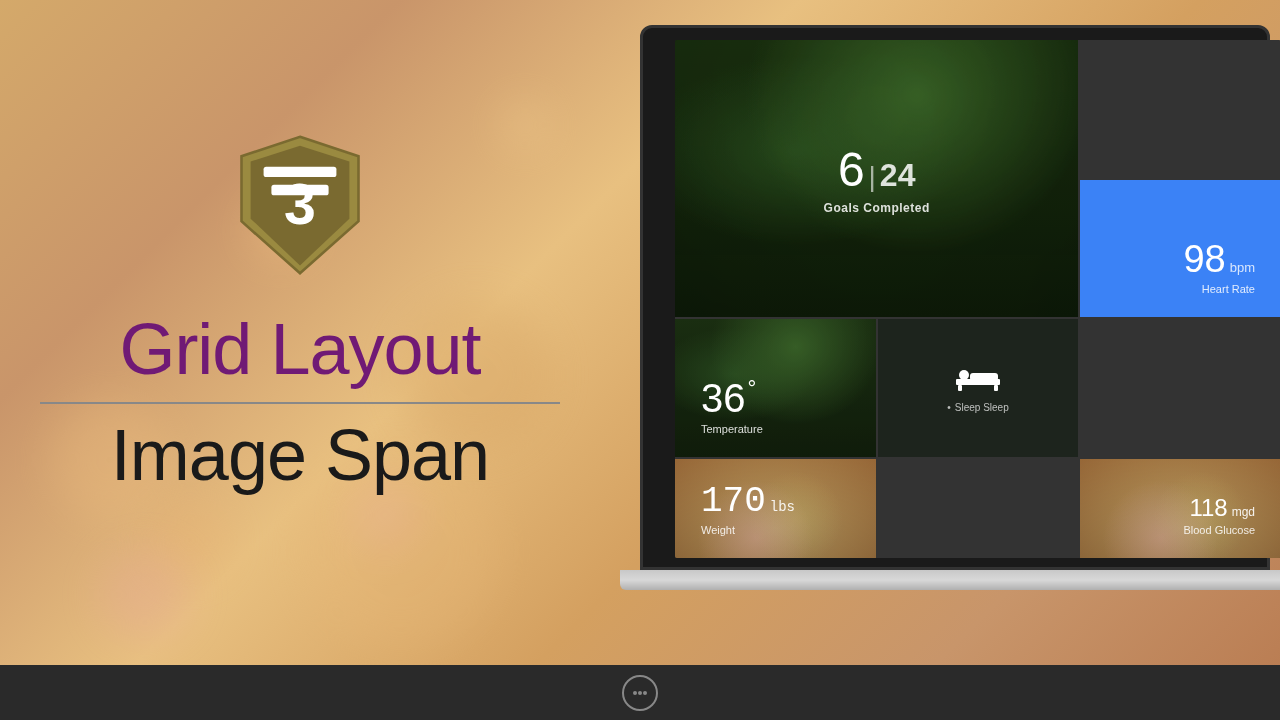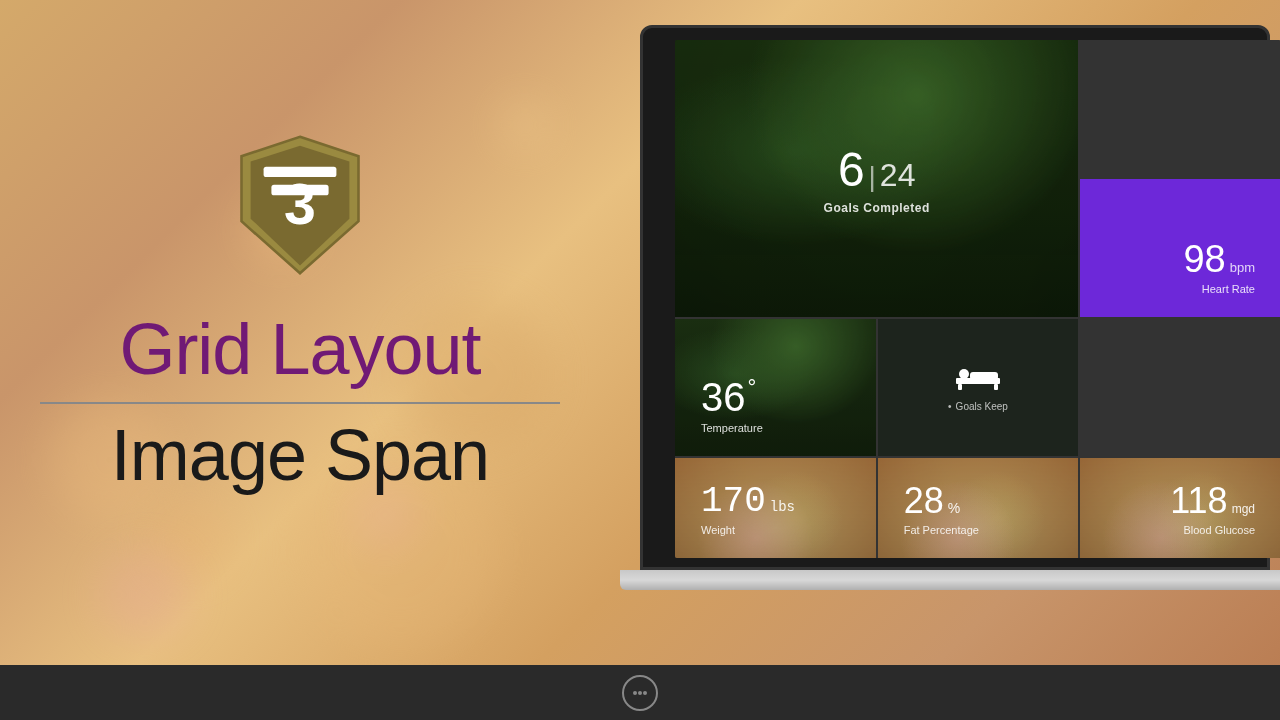--- a/index.html
+++ b/index.html
@@ -288,21 +288,21 @@
 
     <div class="screen-area">
 
       <div class="dashboard-grid">
 
         <div class="grid-cell cell-forest" style="grid-column:1/3; grid-row:1/3;">
           <div class="cell-center-content">
             <div style="display:flex; align-items:baseline; gap:4px;">
               <span style="font-size:48px; font-weight:200; color:white;">6</span>
               <span style="font-size:28px; color:rgba(255,255,255,0.6); font-weight:100;">|</span>
-              <span style="font-size:32px; font-weight:400; color:rgba(255,255,255,0.85);">24</span>
+              <span style="font-size:32px; font-weight:700; color:rgba(255,255,255,0.85);">24</span>
             </div>
             <div style="font-size:12px; color:rgba(255,255,255,0.85); margin-top:4px; letter-spacing:0.5px;font-weight:bold;">Goals Completed</div>
           </div>
         </div>
 
 
         <div class="grid-cell cell-forest" style="grid-column:1; grid-row:3; background: rgba(20,35,15,0.75);">
           <div class="cell-content">
             <div style="display:flex; align-items:flex-start;">
               <span style="font-size:40px; font-weight:200; color:white;">36</span>
@@ -323,59 +323,50 @@
                 <rect x="0" y="16" width="44" height="6" rx="1" fill="white"></rect>
 
                 <rect x="14" y="10" width="28" height="8" rx="3" fill="white"></rect>
 
                 <rect x="2" y="22" width="4" height="6" rx="1" fill="white"></rect>
                 <rect x="38" y="22" width="4" height="6" rx="1" fill="white"></rect>
               </svg>
             </div>
             <div style="display:flex; align-items:center; gap:4px; font-size:10px; color:rgba(255,255,255,0.7);">
               <span>•</span>
-              <span>Goals Keep</span>
-            </div>
-          </div>
-        </div>
-
-        <div class="grid-cell cell-dark" style="grid-column:3; grid-row:2/3; background:#6d28d9;">
+              <span>Sleep Sleep</span>
+            </div>
+          </div>
+        </div>
+
+        <div class="grid-cell cell-dark" style="grid-column:3; grid-row:2/3; background:#3b82f6;">
           <div class="cell-content" style="align-items:flex-end;">
             <div style="display:flex; align-items:baseline;">
               <span style="font-size:38px; font-weight:200; color:white;">98</span>
               <span style="font-size:13px; color:rgba(255,255,255,0.8); margin-left:4px;">bpm</span>
             </div>
             <div style="font-size:11px; color:rgba(255,255,255,0.85); margin-top:2px;">Heart Rate</div>
           </div>
         </div>
 
         <div class="grid-cell bottom-row" style="grid-column:1; grid-row:4;">
           <div class="cell-content">
             <div style="display:flex; align-items:baseline;font-family:Liberation Mono, monospace;">
               <span style="font-size:36px; font-weight:200; color:white;">170</span>
               <span style="font-size:14px; color:rgba(255,255,255,0.9); margin-left:4px; font-weight:300;">lbs</span>
             </div>
             <div style="font-size:11px; color:rgba(255,255,255,0.85); margin-top:2px;">Weight</div>
           </div>
         </div>
 
-        <div class="grid-cell bottom-row" style="grid-column:2; grid-row:4;">
-          <div class="cell-content">
-            <div style="display:flex; align-items:baseline;">
-              <span style="font-size:36px; font-weight:200; color:white;">28</span>
-              <span style="font-size:14px; color:rgba(255,255,255,0.9); margin-left:4px; font-weight:300;">%</span>
-            </div>
-            <div style="font-size:11px; color:rgba(255,255,255,0.85); margin-top:2px;">Fat Percentage</div>
-          </div>
-        </div>
 
         <div class="grid-cell bottom-row" style="grid-column:3; grid-row:4;">
           <div class="cell-content" style="align-items:flex-end;">
             <div style="display:flex; align-items:baseline;">
-              <span style="font-size:36px; font-weight:200; color:white;">118</span>
+              <span style="font-size:24px; font-weight:200; color:white;">118</span>
               <span style="font-size:12px; color:rgba(255,255,255,0.9); margin-left:4px; font-weight:300;">mgd</span>
             </div>
             <div style="font-size:11px; color:rgba(255,255,255,0.85); margin-top:2px;">Blood Glucose</div>
           </div>
         </div>
 
       </div>
     </div>
   </div>
 

